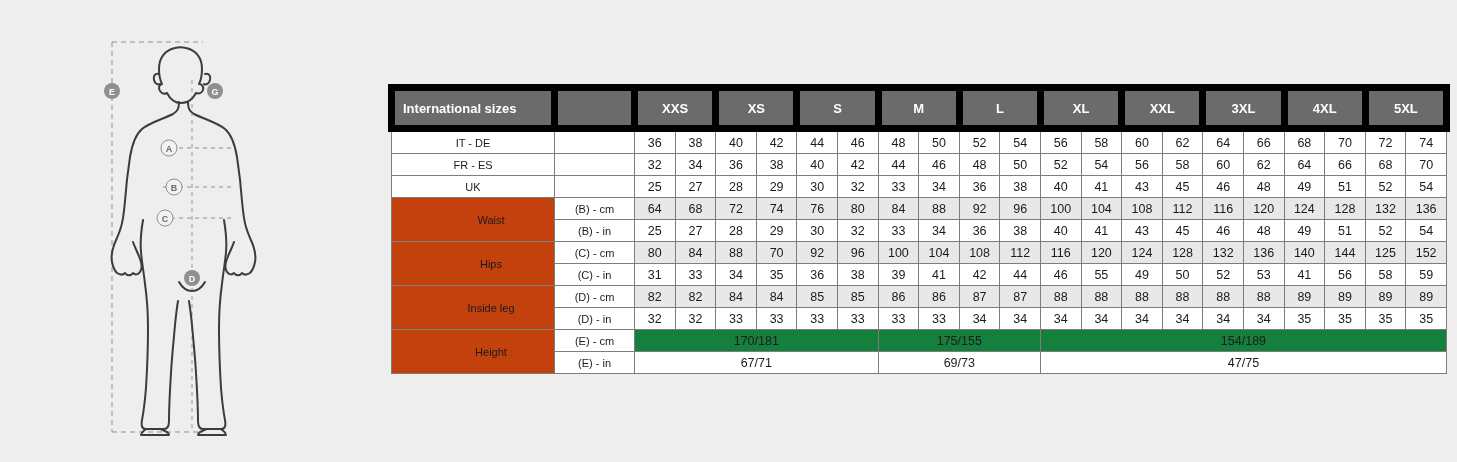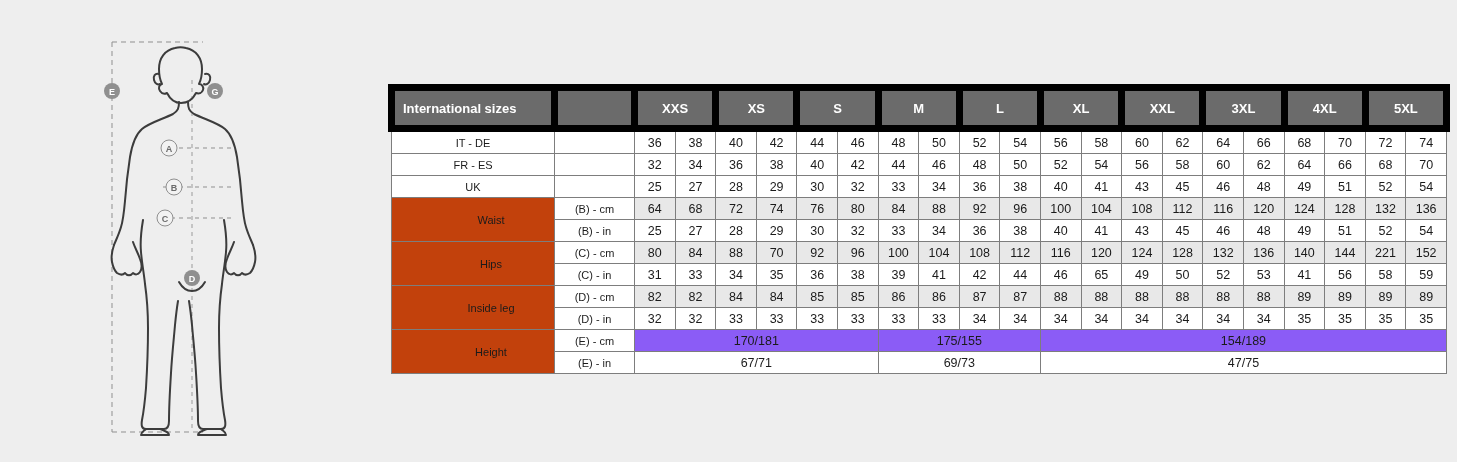--- a/index.html
+++ b/index.html
@@ -84,21 +84,21 @@
   td.rowlabel.grey { background: #c2410c; padding-left: 36px; }
   td.sublabel {
     text-align: left;
     padding-left: 6px;
     font-size: 11px;
     background: #d9d9d9;
   }
   td.num { font-size: 12.5px; }
   td.num.shade { background: #e8e8e8; }
   td.wide { font-size: 12.5px; }
-  td.wide.shade { background: #8b5cf6; }
+  td.wide.shade { background: #15803d; }
 
   
   col.c-label { width: 163px; }
   col.c-sub   { width: 80px; }
   col.c-num   { width: 40.6px; }
 </style>
 </head>
 <body>
 
 <div class="page">
@@ -352,38 +352,38 @@
           <td class="num shade">108</td>
           <td class="num shade">112</td>
           <td class="num shade">116</td>
           <td class="num shade">120</td>
           <td class="num shade">124</td>
           <td class="num shade">128</td>
           <td class="num shade">132</td>
           <td class="num shade">136</td>
           <td class="num shade">140</td>
           <td class="num shade">144</td>
-          <td class="num shade">221</td>
+          <td class="num shade">125</td>
           <td class="num shade">152</td>
         </tr>
 
         <tr>
           <td class="sublabel">(C) - in</td>
           <td class="num">31</td>
           <td class="num">33</td>
           <td class="num">34</td>
           <td class="num">35</td>
           <td class="num">36</td>
           <td class="num">38</td>
           <td class="num">39</td>
           <td class="num">41</td>
           <td class="num">42</td>
           <td class="num">44</td>
           <td class="num">46</td>
-          <td class="num">65</td>
+          <td class="num">55</td>
           <td class="num">49</td>
           <td class="num">50</td>
           <td class="num">52</td>
           <td class="num">53</td>
           <td class="num">41</td>
           <td class="num">56</td>
           <td class="num">58</td>
           <td class="num">59</td>
         </tr>
 

